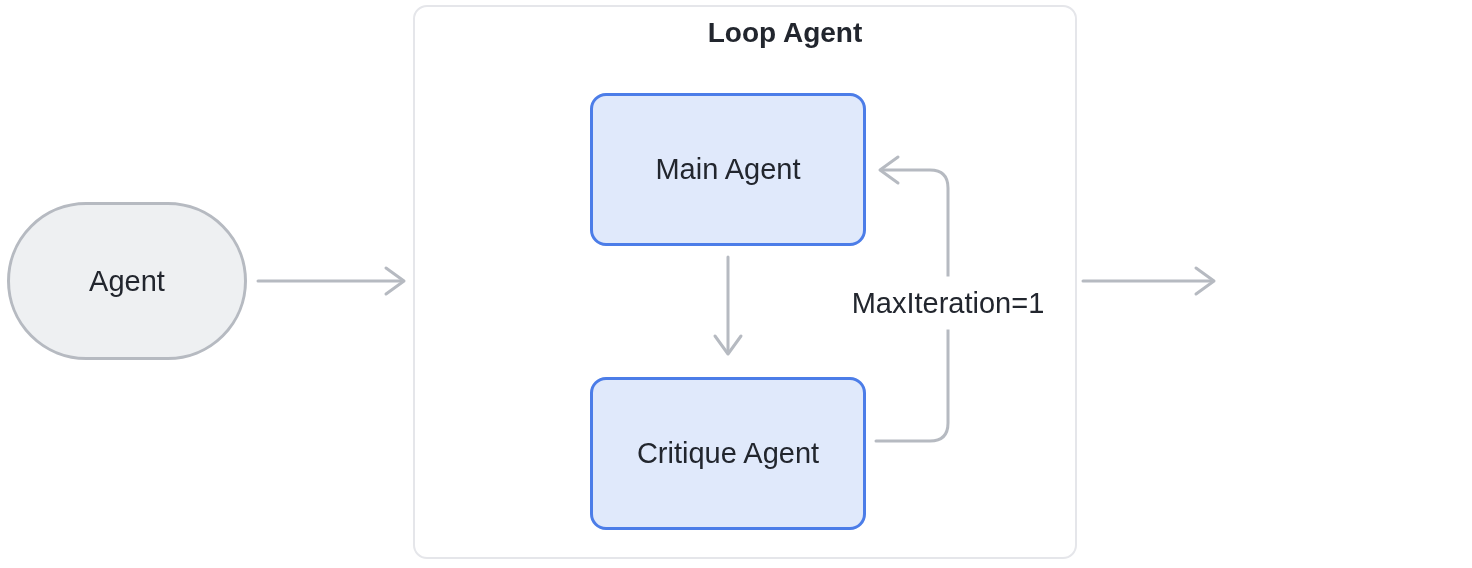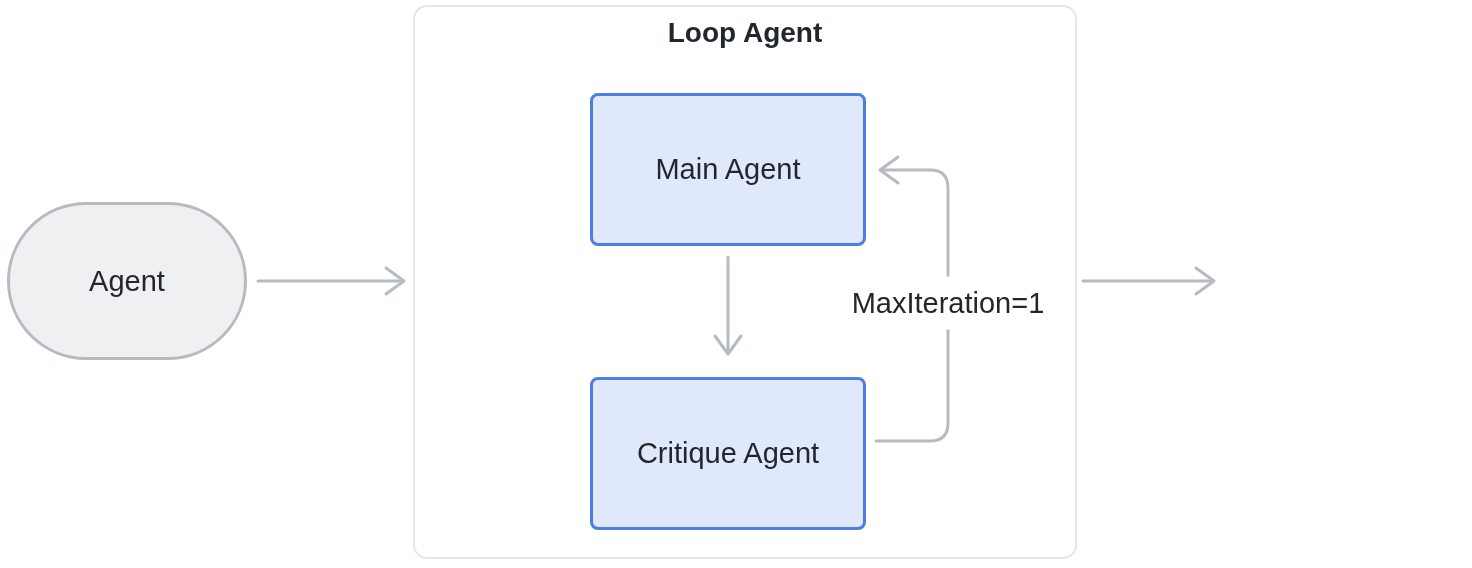--- a/index.html
+++ b/index.html
@@ -64,27 +64,28 @@
   .loop-title {
     position: absolute;
     left: 413px;
     top: 17px;
     width: 664px;
     text-align: center;
     font-size: 28px;
     font-weight: bold;
     color: var(--text, #22262e);
     z-index: 2;
+    padding-left: 40px;
   }
   .agent {
     width: 276px;
     height: 153px;
     background: var(--agent-fill, #e0e9fb);
     border: 3px solid var(--agent-border, #4c7de8);
-    border-radius: 8px;
+    border-radius: 16px;
   }
   .node-main     { left: 590px; top: 93px;  }
   .node-critique { left: 590px; top: 365px; margin-top: 12px; }
   .loop-edge-label {
     position: absolute;
     left: 948px;
     top: 303px;
     transform: translate(-50%, -50%);
     background: var(--background, #ffffff);
     padding: 10px 2px;

